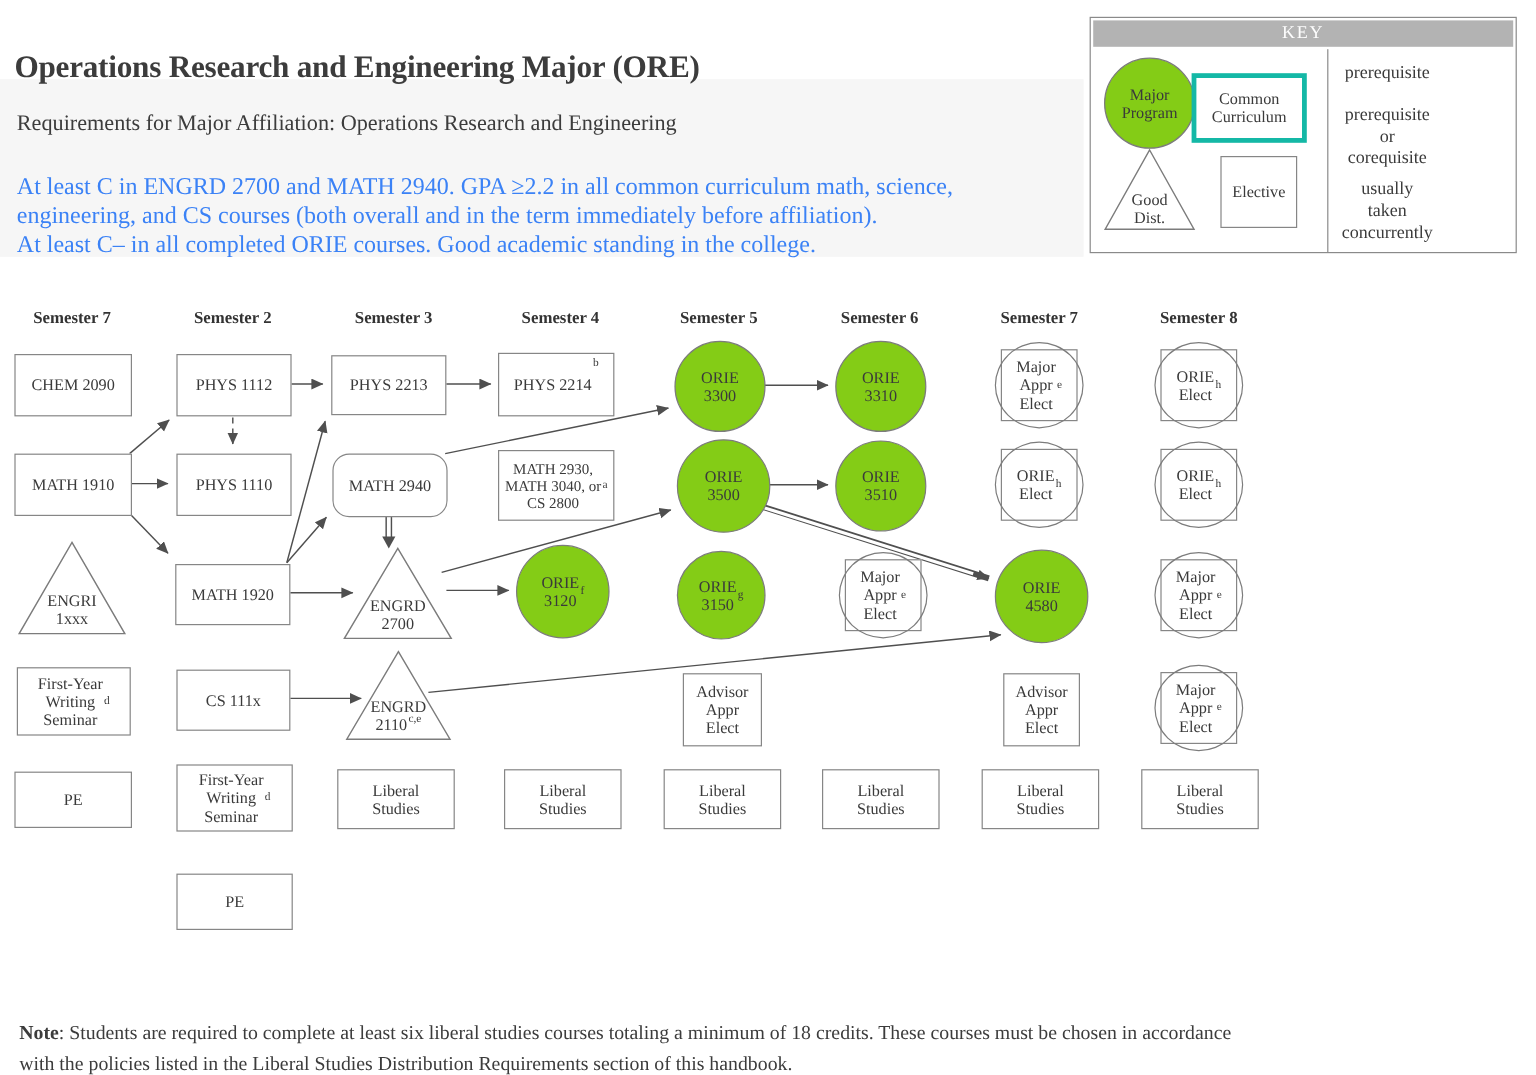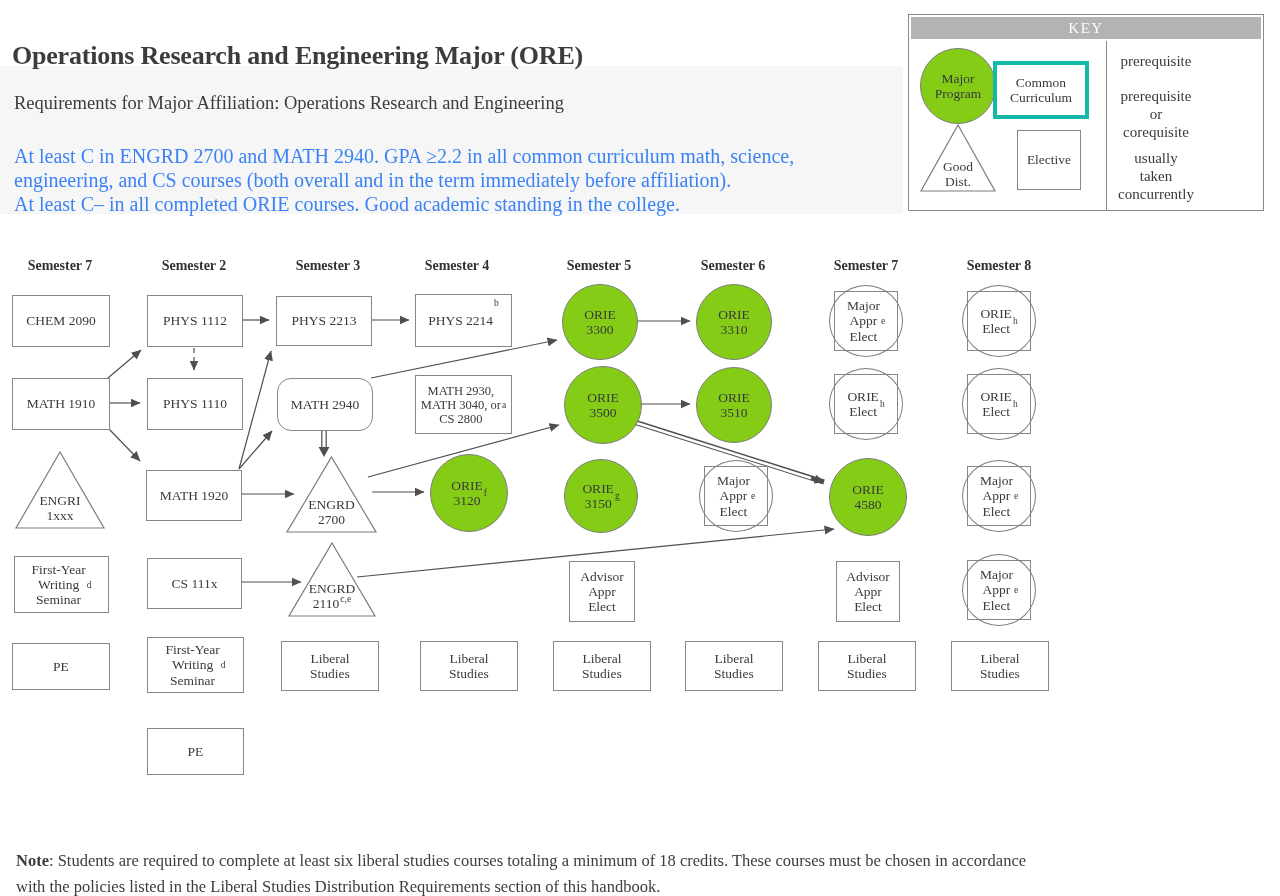--- a/index.html
+++ b/index.html
@@ -94,21 +94,21 @@
       <line x1="1202" y1="106" x2="1245" y2="106"></line>
       <polygon points="1245,97.5 1259,104 1245,110.5" fill="#4f4f4f" stroke="none"></polygon>
     </g>
     <line x1="1198" y1="168" x2="1240" y2="168" stroke-dasharray="5,4" marker-end="url(#ah)"></line>
   </g>
 </svg>
 
 <div class="sem-head" style="left:0px;top:258px;">Semester 7</div>
 <div class="sem-head" style="left:134px;top:258px;">Semester 2</div>
 <div class="sem-head" style="left:268px;top:258px;">Semester 3</div>
-<div class="sem-head" style="left:397px;top:258px;">Semester 4</div>
+<div class="sem-head" style="left:407px;top:258px;">Semester 4</div>
 <div class="sem-head" style="left:539px;top:258px;">Semester 5</div>
 <div class="sem-head" style="left:673px;top:258px;">Semester 6</div>
 <div class="sem-head" style="left:806px;top:258px;">Semester 7</div>
 <div class="sem-head" style="left:939px;top:258px;">Semester 8</div>
 
 <div class="node rect" style="left:12px;top:295px;width:96px;height:50px;">
     <span class="t">CHEM 2090</span>
   </div>
 <div class="node rect" style="left:12px;top:378px;width:96px;height:50px;">
     <span class="t">MATH 1910</span>

